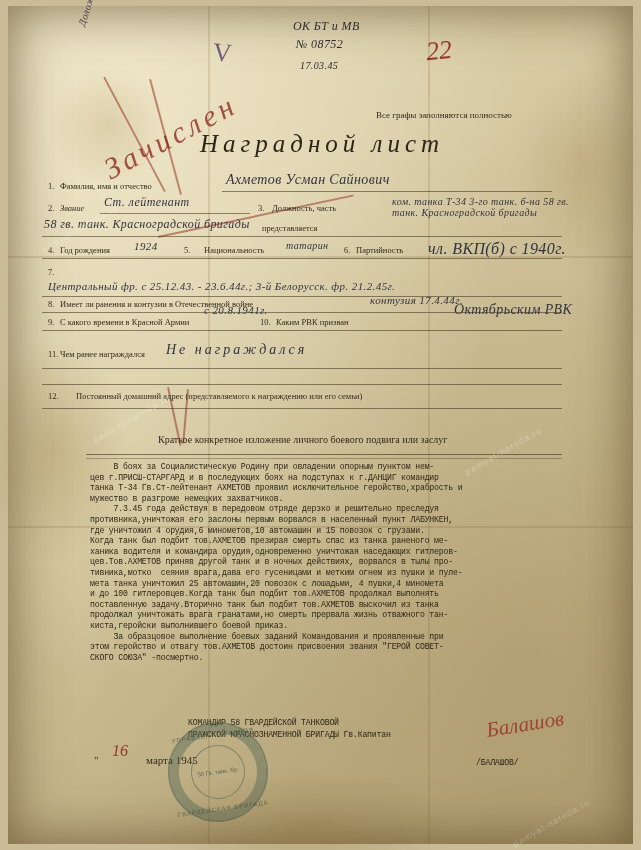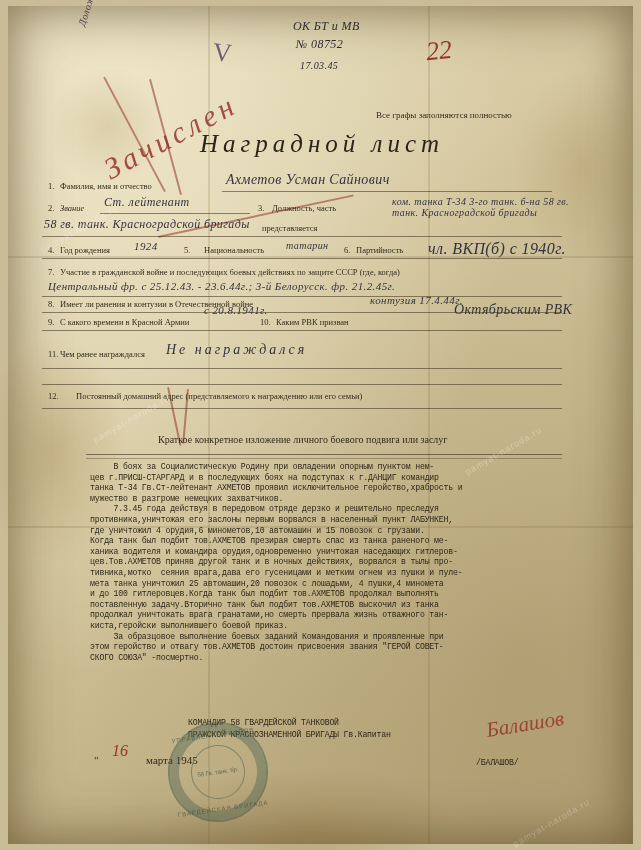--- a/index.html
+++ b/index.html
@@ -238,21 +238,20 @@
     <div class="txt print" style="left:176px; top:240px;">5.</div>
     <div class="txt print" style="left:196px; top:240px;">Национальность</div>
     <div class="txt hand hand-blue" style="left:278px; top:234px; font-size:10px;">татарин</div>
 
     <div class="txt print" style="left:336px; top:240px;">6.</div>
     <div class="txt print" style="left:348px; top:240px;">Партийность</div>
     <div class="txt hand hand-blue" style="left:404px; top:234px; font-size:16px;margin-left:16px;">чл. ВКП(б) с 1940г.</div>
     <div class="rule" style="left:34px; top:252px; width:520px;"></div>
 
     <div class="txt print" style="left:40px; top:262px;">7.</div>
-    <div class="txt print" style="left:52px; top:262px;">Участие в гражданской войне и последующих боевых действиях по защите СССР (где, когда)</div>
     <div class="txt hand hand-blue" style="left:40px; top:274px; font-size:11px;">Центральный фр. с 25.12.43. - 23.6.44г.; 3-й Белорусск. фр. 21.2.45г.</div>
     <div class="rule" style="left:34px; top:290px; width:520px;"></div>
 
     <div class="txt print" style="left:40px; top:294px;">8.</div>
     <div class="txt print" style="left:52px; top:294px;">Имеет ли ранения и контузии в Отечественной войне</div>
     <div class="txt hand hand-blue" style="left:362px; top:288px; font-size:11px;">контузия 17.4.44г.</div>
     <div class="rule" style="left:34px; top:306px; width:520px;"></div>
 
     <div class="txt print" style="left:40px; top:312px;">9.</div>
     <div class="txt print" style="left:52px; top:312px;">С какого времени в Красной Армии</div>

